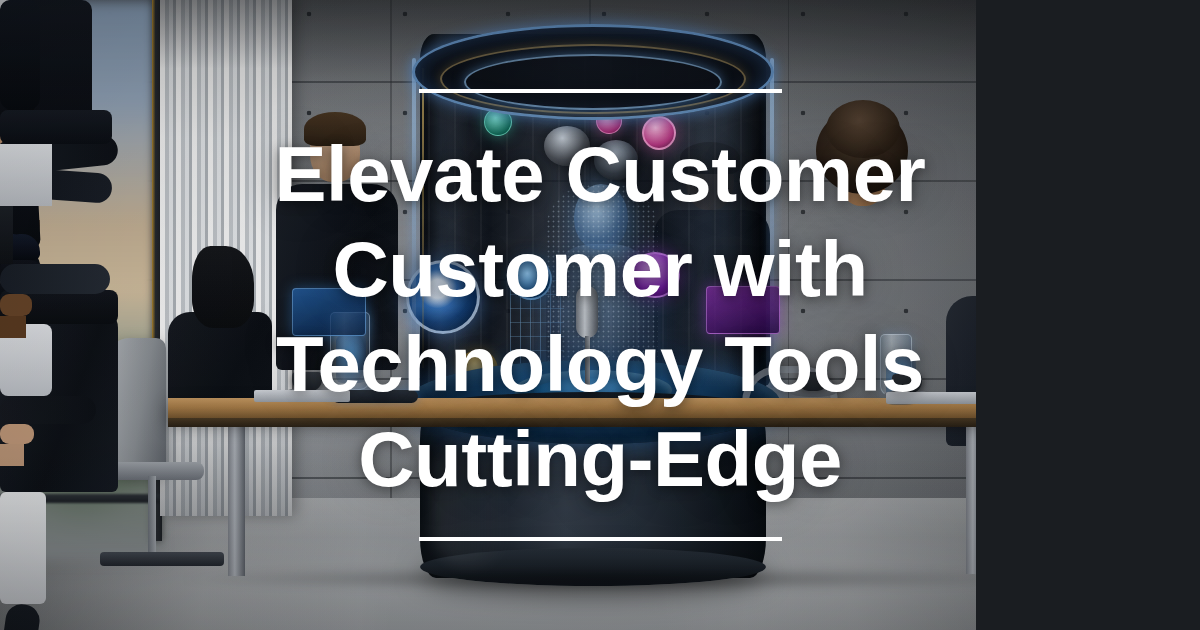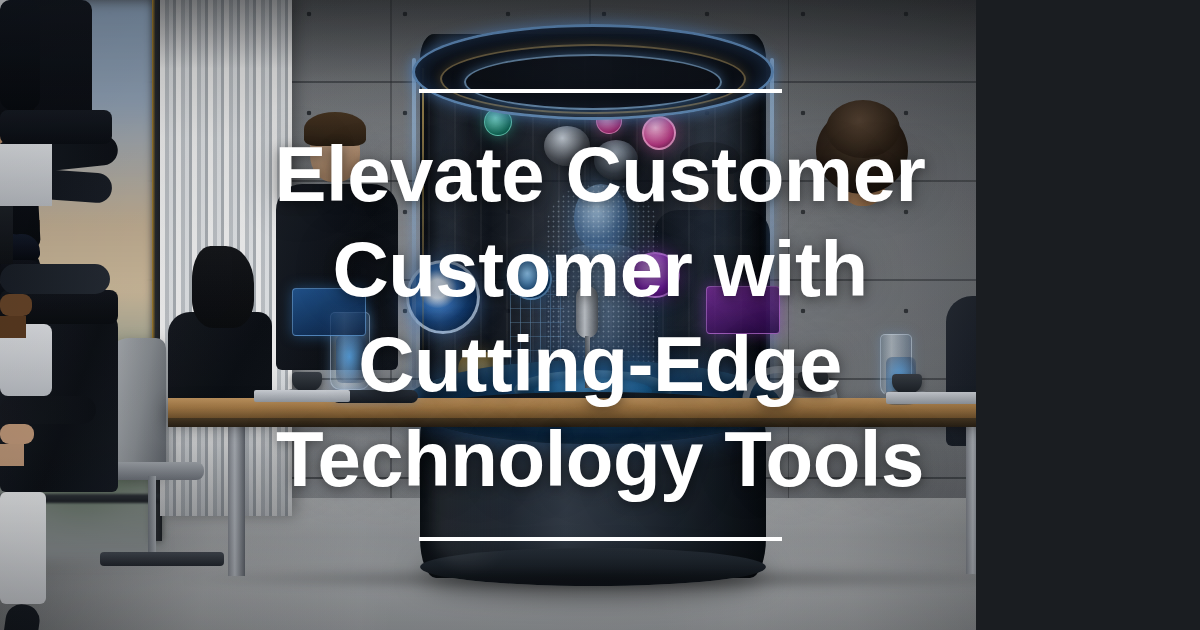--- a/index.html
+++ b/index.html
@@ -485,19 +485,19 @@
   <div class="paper" style="left:254px;top:390px;"></div>
   <div class="paper" style="left:886px;top:392px;width:110px;"></div>
 
   <div class="dim"></div>
 
   <div class="textblock">
     <div class="rule rule-top"></div>
     <h1 class="headline">
       <span class="ln">Elevate Customer</span>
       <span class="ln">Customer with</span>
+      <span class="ln">Technology Tools</span>
       <span class="ln">Cutting-Edge</span>
-      <span class="ln">Technology Tools</span>
     </h1>
     <div class="rule rule-bot"></div>
   </div>
 
 </div>
 
 </body></html>

